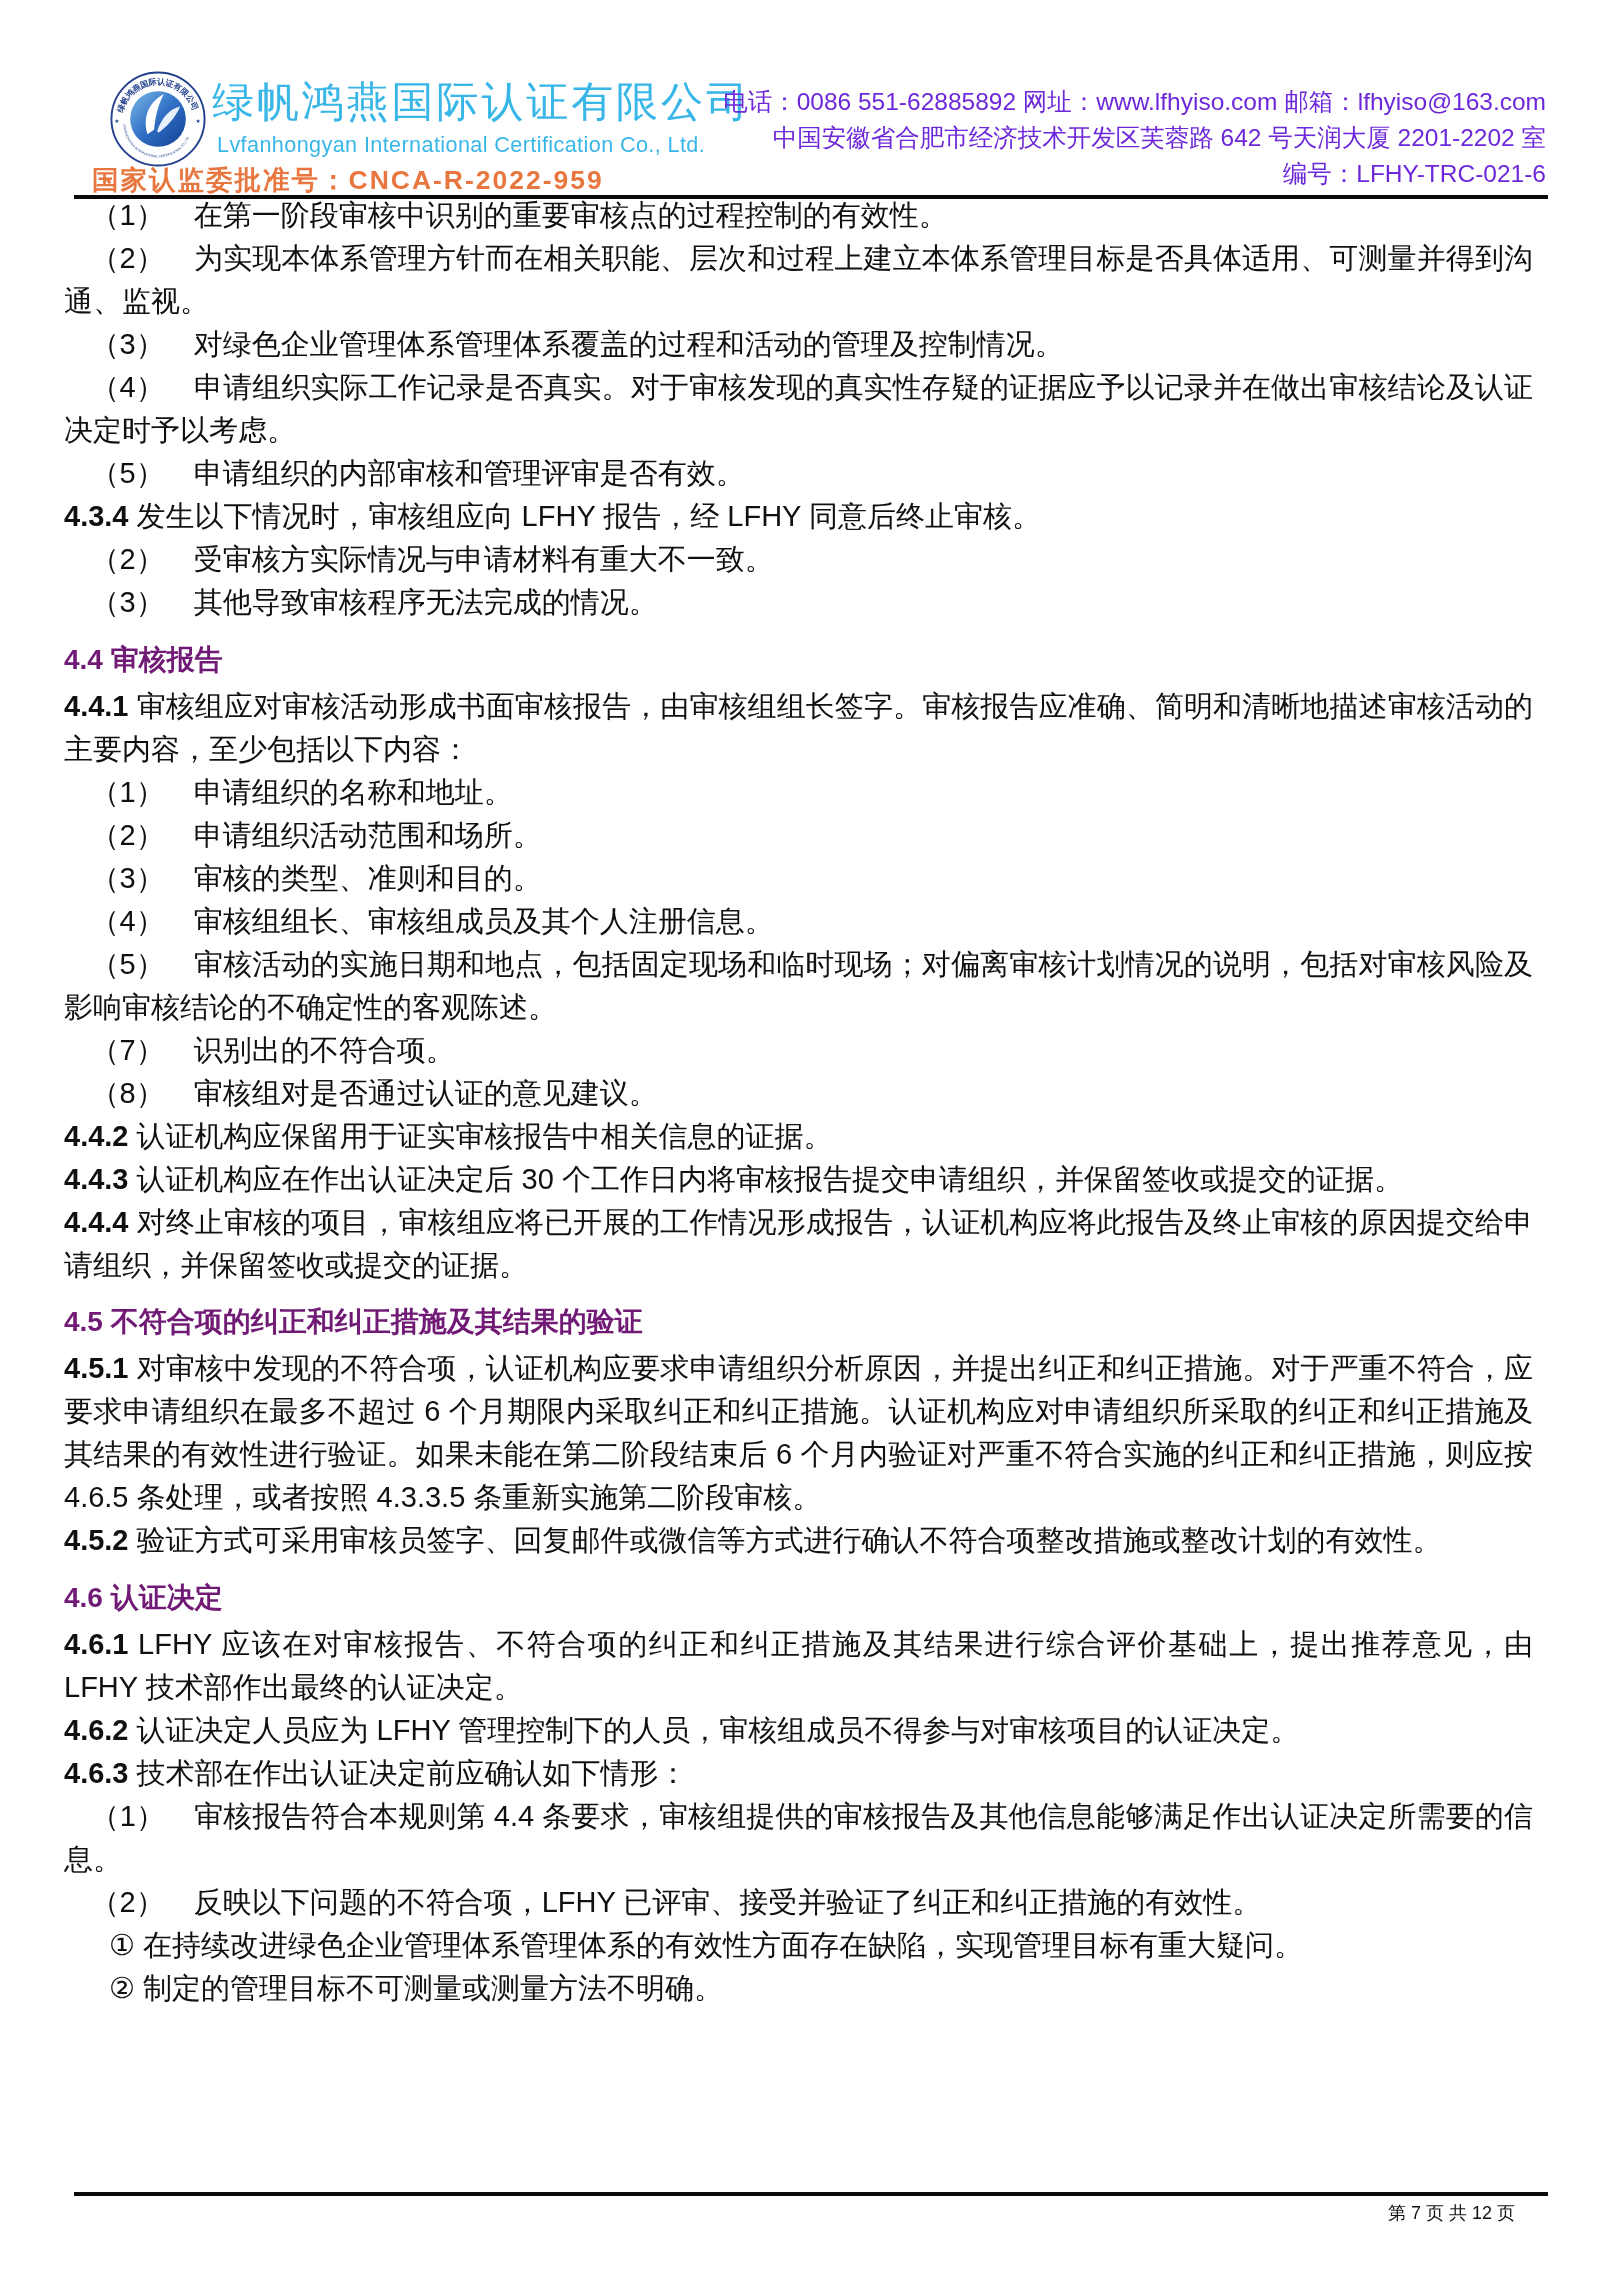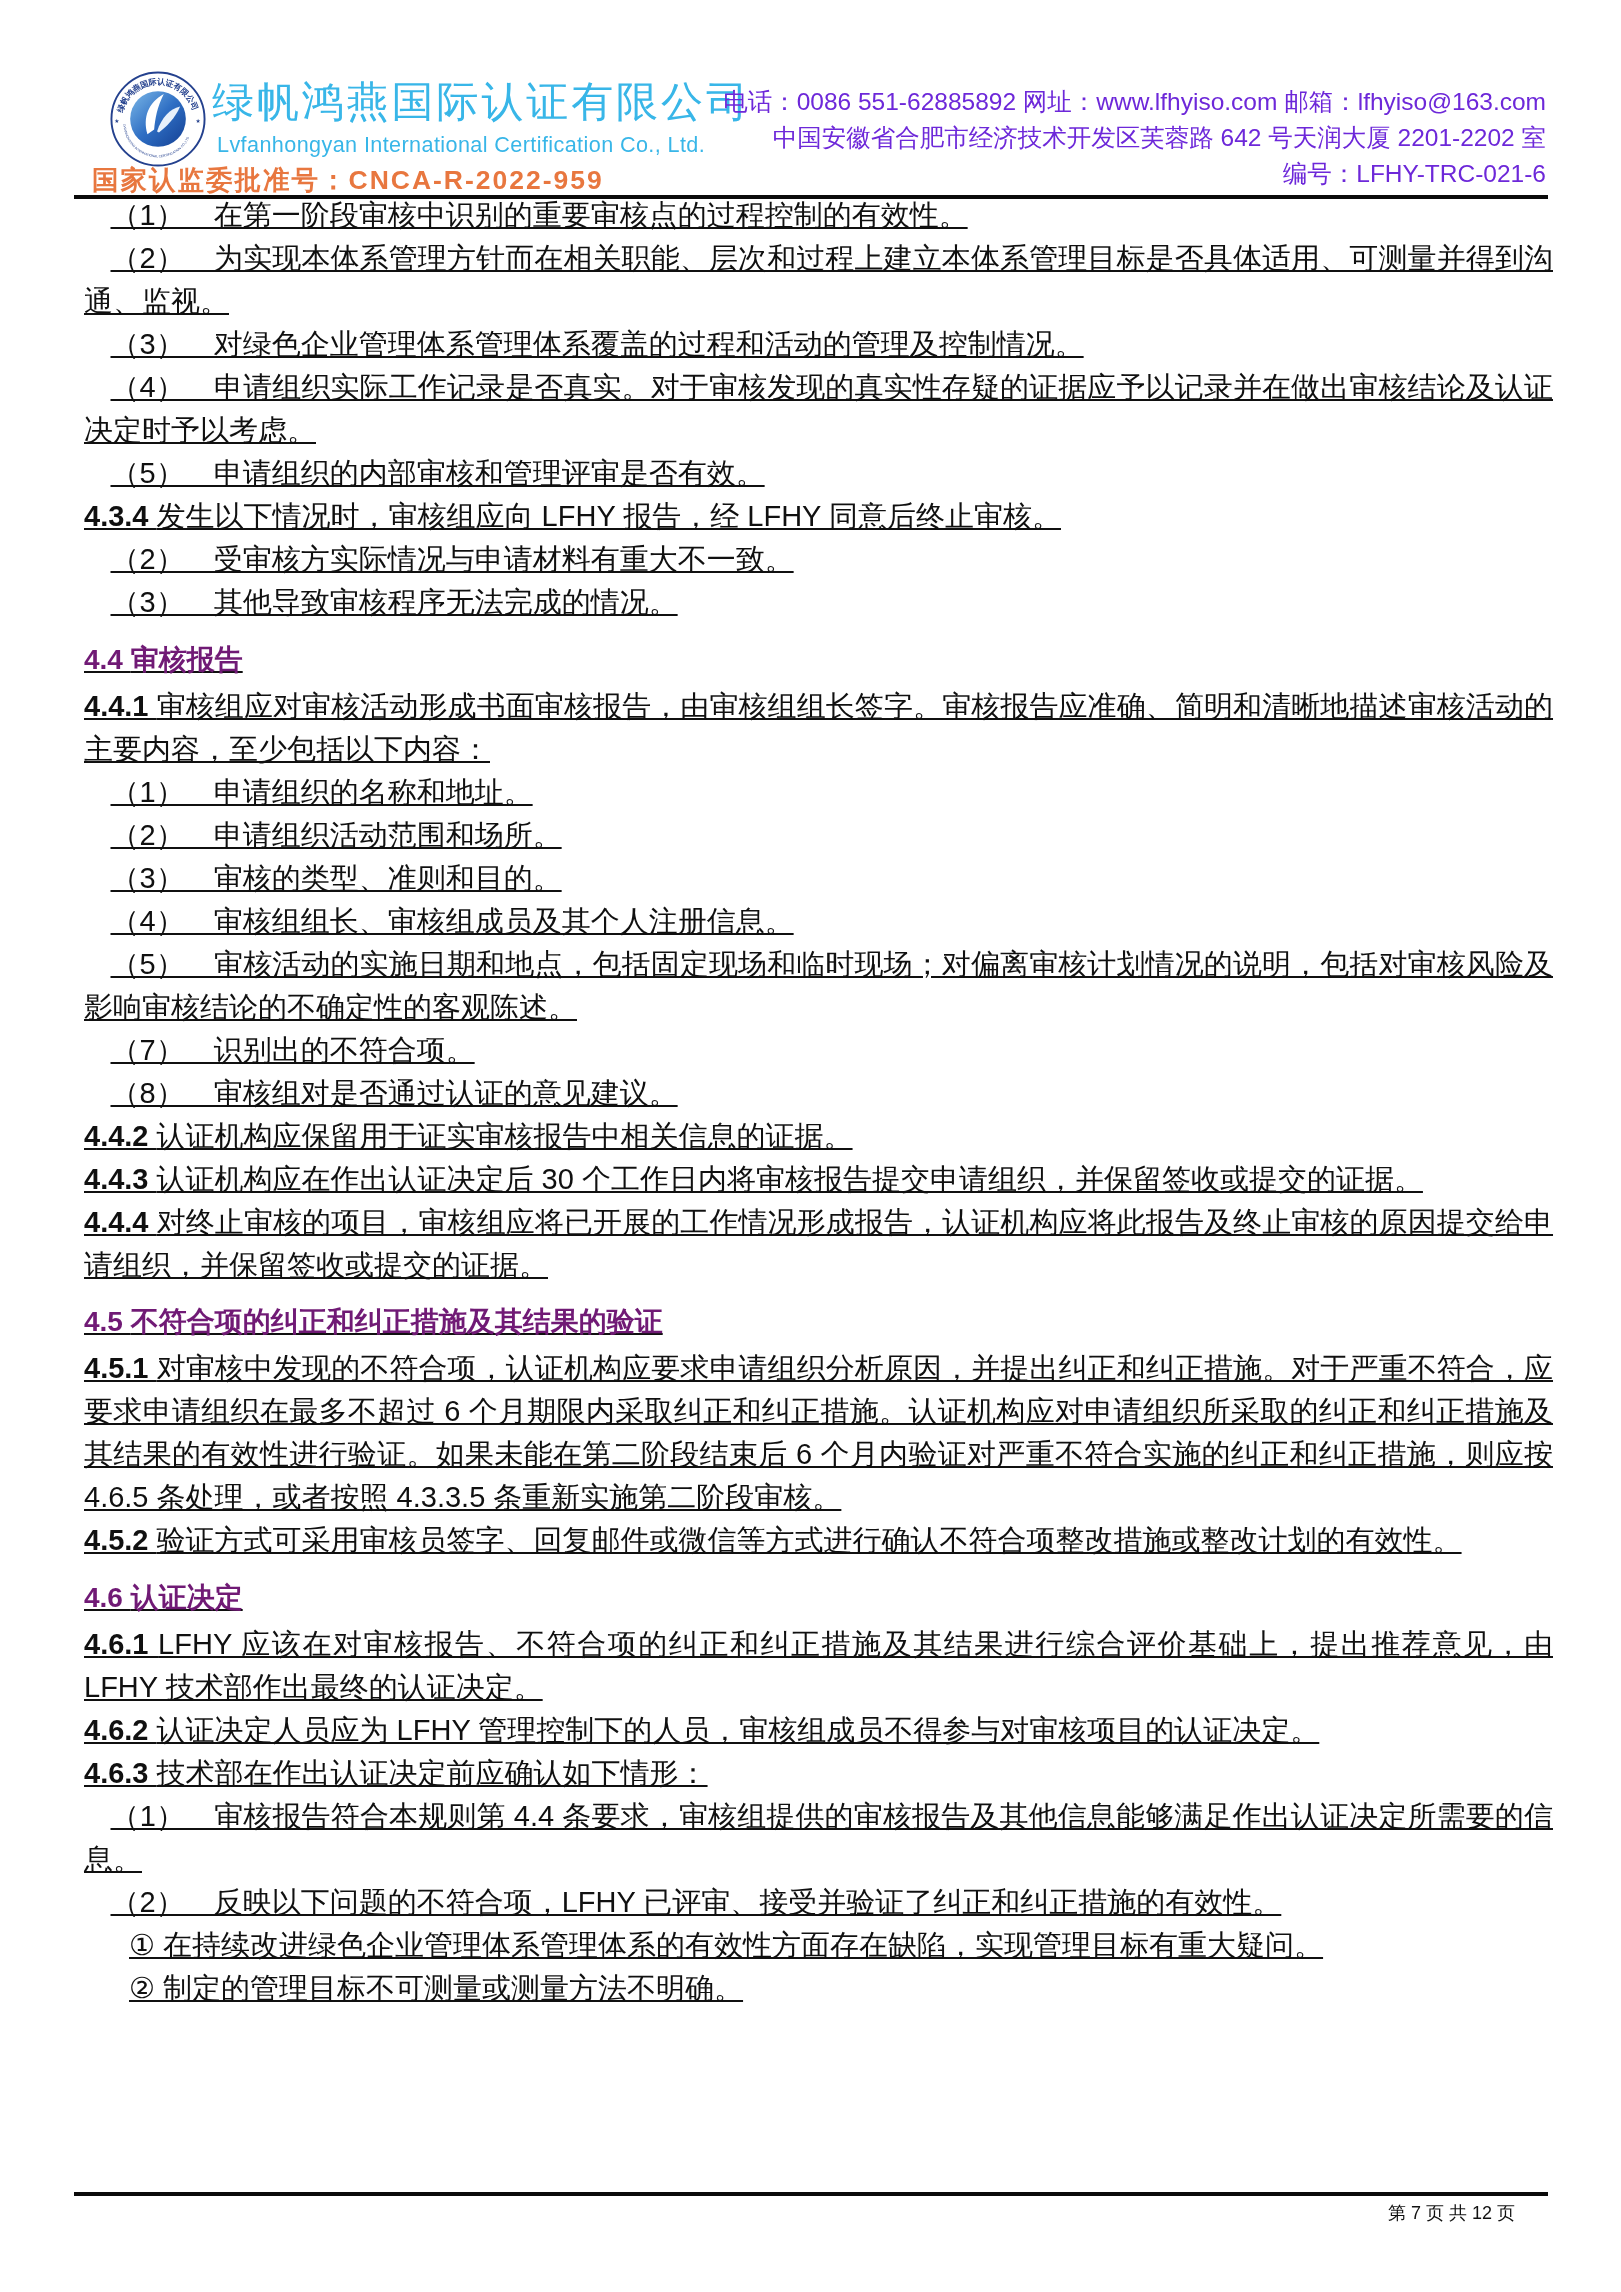--- a/index.html
+++ b/index.html
@@ -12,22 +12,22 @@
               color:#38b6e8;font-weight:500;white-space:nowrap;}
   .company-en{position:absolute;left:217px;top:132px;font-size:21.6px;letter-spacing:0.4px;
               color:#38b6e8;white-space:nowrap;text-align:right;}
   .approval{position:absolute;left:92px;top:162px;font-size:26.5px;font-weight:bold;
             letter-spacing:2px;color:#e8773f;white-space:nowrap;}
   .contact{position:absolute;right:75px;top:84px;text-align:right;font-size:24.5px;
            line-height:36px;color:#6d28d9;white-space:nowrap;}
   .header-rule{position:absolute;left:74px;right:73px;top:195px;height:3.9px;background:#0a0a0a;}
 
   
-  .content{position:absolute;left:84px;top:194px;width:1469px;font-size:29px;
-           line-height:43px;text-align:justify;color:#101010;text-decoration:underline;}
+  .content{position:absolute;left:64px;top:194px;width:1469px;font-size:29px;
+           line-height:43px;text-align:justify;color:#101010;}
   .content p{margin:0;}
   .p-item{text-indent:26.5px;}
   .p-sec{text-indent:0;}
   .p-sub{text-indent:45px;}
   .h2{font-size:28px;font-weight:bold;margin:13.7px 0 3.9px 0;line-height:43px;color:#701a75;}
   .num{font-weight:bold;font-family:"Liberation Sans",sans-serif;}
 
   
   .footer-rule{position:absolute;left:74px;right:73px;top:2192px;height:3.9px;background:#0a0a0a;}
   .page-num{position:absolute;right:106px;top:2201px;font-size:18px;color:#111;white-space:nowrap;}

